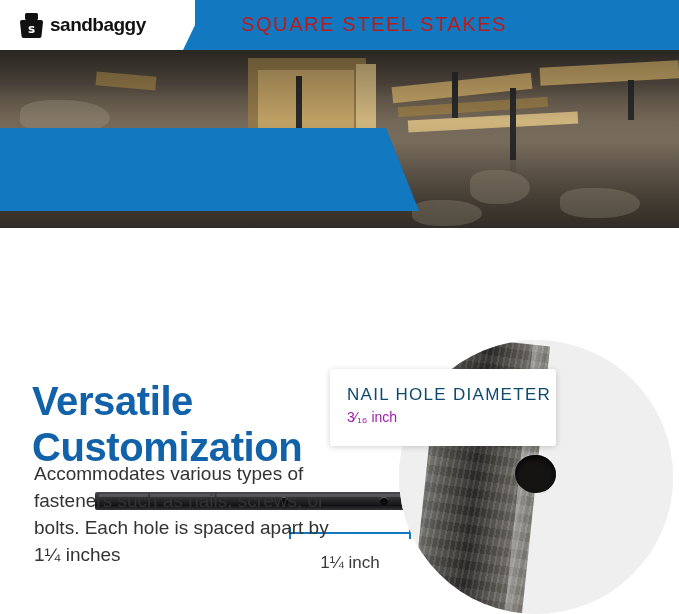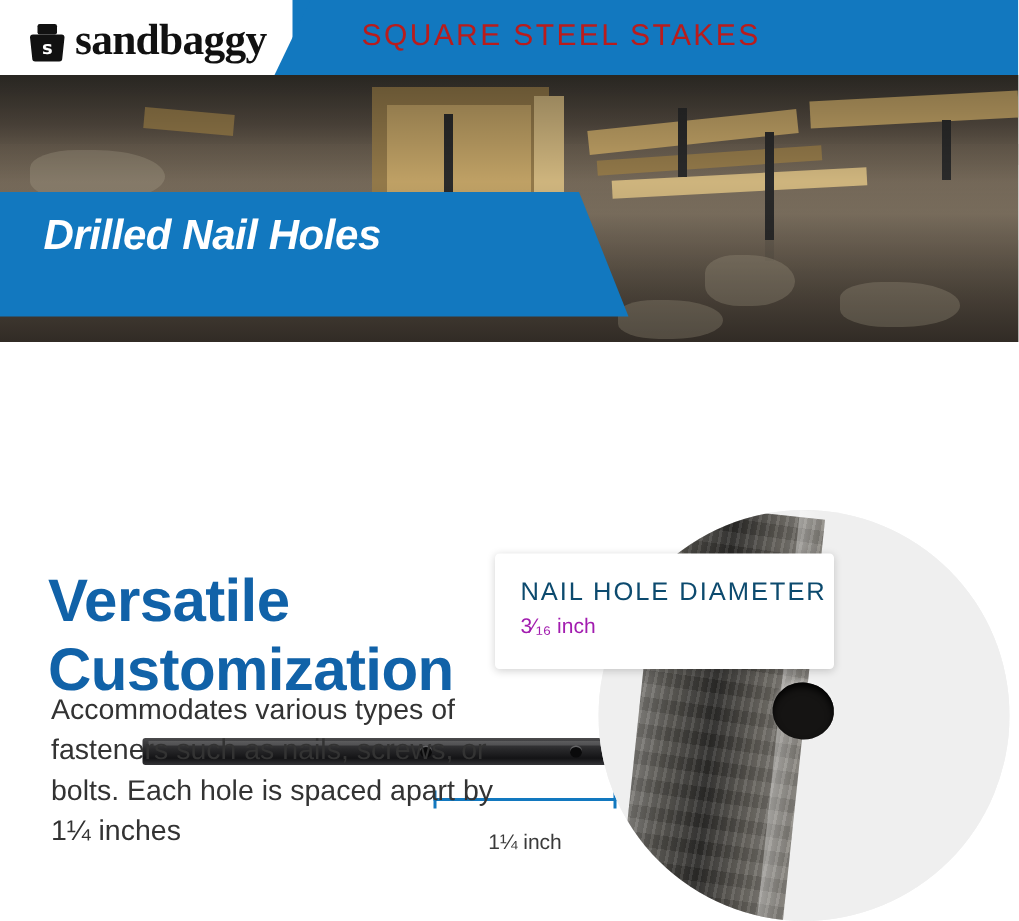--- a/index.html
+++ b/index.html
@@ -53,25 +53,25 @@
     left: 18px; top: 11px;
     display: flex;
     align-items: center;
     gap: 5px;
   }
   .logo-mark {
     width: 27px; height: 28px;
     position: relative;
   }
   .logo-text {
-    font-size: 29px;
+    font-size: 19px;
     font-weight: bold;
     letter-spacing: -0.5px;
     color: #111111;
-    font-family: Liberation Serif, serif;
+    font-family: Liberation Sans, sans-serif;
   }
 
   
   .hero {
     position: absolute;
     left: 0; top: 50px;
     width: 679px;
     height: 178px;
     overflow: hidden;
     background: #6e6256;
@@ -205,21 +205,21 @@
     top: 0;
     width: 2px; height: 12px;
     background: #1278bf;
   }
   .measure-label {
     position: absolute;
     left: 255px; top: 325px;
     width: 190px;
     text-align: center;
     color: #3a3a3a;
-    font-size: 14px;
+    font-size: 17px;
   }
 
   
   .versatile-title {
     position: absolute;
     left: 32px; top: 378px;
     width: 310px;
     color: #1162a8;
     font-size: 40px;
     font-weight: bold;
@@ -349,21 +349,20 @@
   <div class="hero-rock" style="left:470px; top:120px; width:60px; height:34px;"></div>
   <div class="hero-rock" style="left:560px; top:138px; width:80px; height:30px;"></div>
   <div class="hero-rock" style="left:412px; top:150px; width:70px; height:26px;"></div>
   <div class="hero-rock" style="left:20px; top:50px; width:90px; height:34px;"></div>
   <div class="hero-shadow"></div>
 </div>
 
 <div class="headline-band"></div>
 <div class="headline-band-angle"></div>
 <div class="headline-text">
-  <div>Drilled Nail Holes</div>
 </div>
 
 <div class="stake-section">
   <div class="stake-photo">
     <div class="stake-body"></div>
     <div class="stake-sheen"></div>
     <div class="stake-tip"></div>
     <div class="stake-hole" style="left:185px;"></div>
     <div class="stake-hole" style="left:285px;"></div>
     <div class="stake-hole" style="left:385px;"></div>

